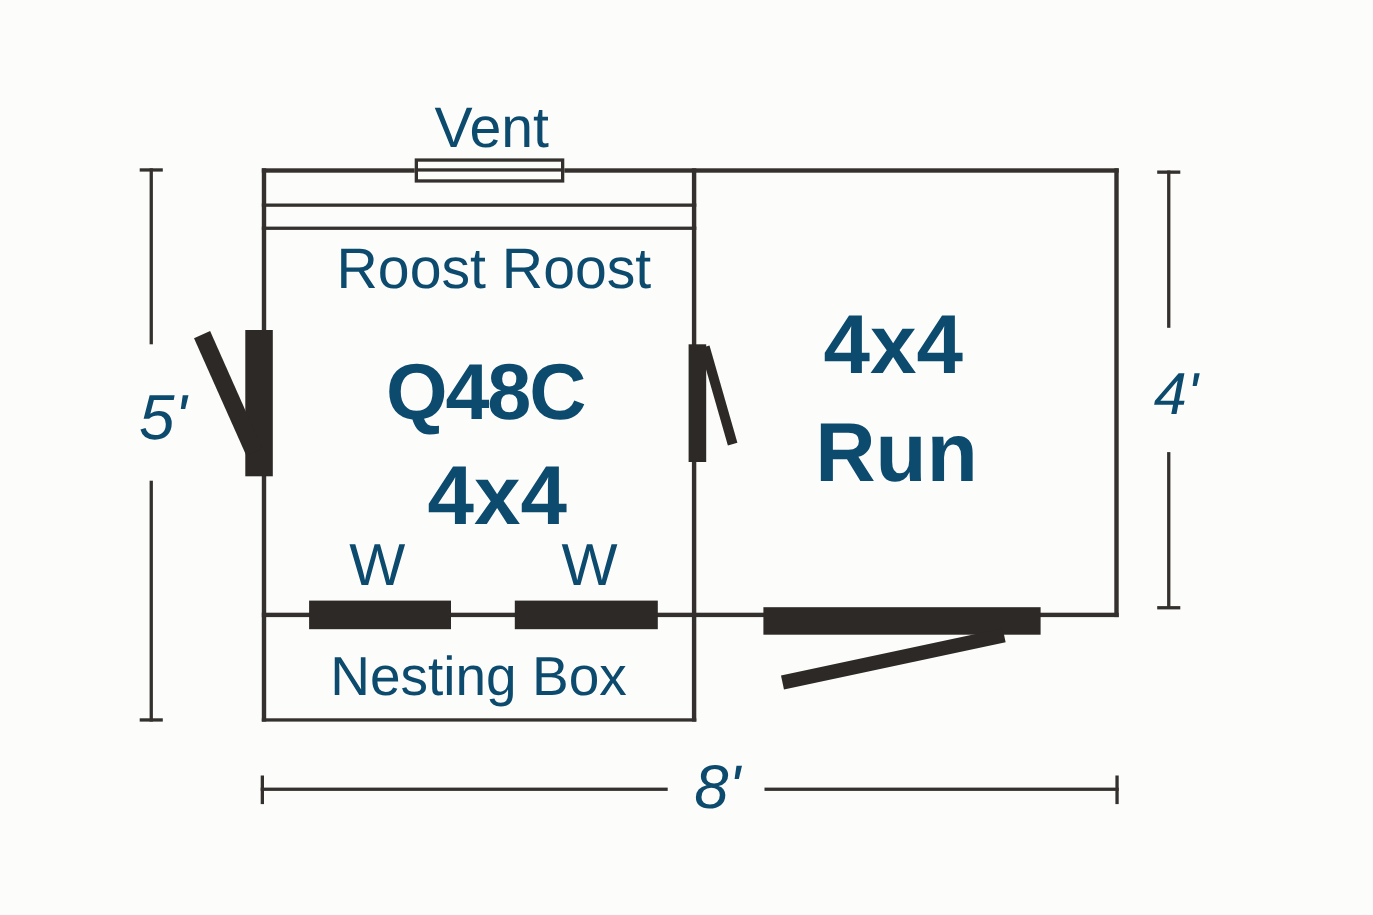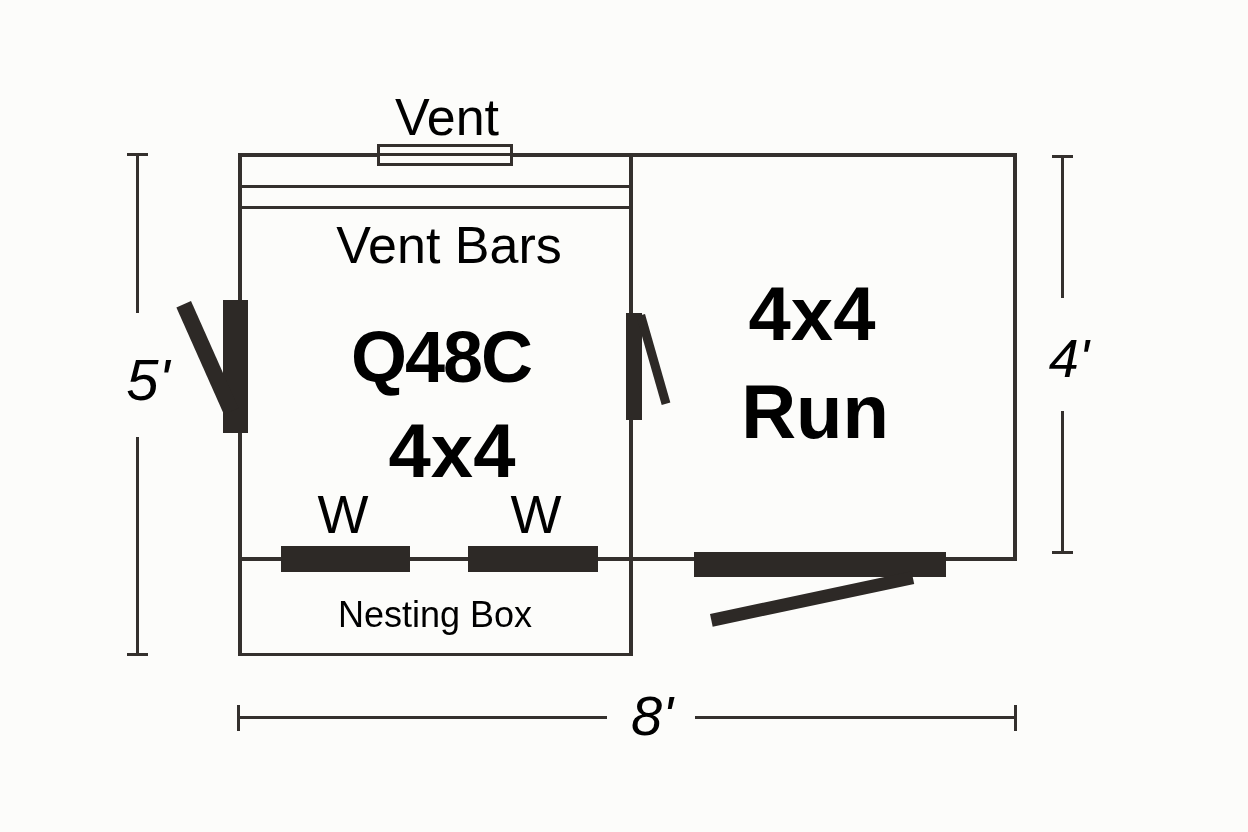--- a/index.html
+++ b/index.html
@@ -10,21 +10,21 @@
     background:#fcfcfa;
     overflow:hidden;
     font-family:"Liberation Sans", sans-serif;
   }
   .line{position:absolute;background:#34302d;}
   .solid{position:absolute;background:#2d2926;}
   .swing{position:absolute;background:#2d2926;transform-origin:0 0;}
   .lbl{
     position:absolute;
     transform:translate(-50%,-50%);
-    color:#000000;
+    color:#0c4a6e;
     white-space:nowrap;
     line-height:1;
   }
   .reg{font-weight:400;}
   .bold{font-weight:700;}
   .dim{font-style:italic;font-weight:400;}
   .ventbox{
     position:absolute;
     left:377px;top:144px;width:130px;height:16px;
     border:3px solid #34302d;
@@ -70,26 +70,26 @@
   <div class="line" style="left:1061px;top:155px;width:3px;height:143px;"></div>
   <div class="line" style="left:1061px;top:411px;width:3px;height:142px;"></div>
   <div class="line" style="left:1052px;top:551px;width:21px;height:3px;"></div>
 
   <div class="line" style="left:237px;top:705px;width:3px;height:26px;"></div>
   <div class="line" style="left:237px;top:716px;width:370px;height:3px;"></div>
   <div class="line" style="left:695px;top:716px;width:322px;height:3px;"></div>
   <div class="line" style="left:1014px;top:705px;width:3px;height:26px;"></div>
 
   <div class="lbl reg" style="left:447px;top:117px;font-size:52px;">Vent</div>
-  <div class="lbl reg" style="left:449px;top:245px;font-size:52px;">Vent Bars</div>
+  <div class="lbl reg" style="left:449px;top:245px;font-size:52px;">Roost Roost</div>
   <div class="lbl bold" style="left:441px;top:357px;font-size:72px;letter-spacing:-2px;">Q48C</div>
   <div class="lbl bold" style="left:452px;top:451px;font-size:76px;">4x4</div>
   <div class="lbl reg" style="left:343px;top:514px;font-size:54px;">W</div>
   <div class="lbl reg" style="left:536px;top:514px;font-size:54px;">W</div>
-  <div class="lbl reg" style="left:435px;top:615px;font-size:36px;">Nesting Box</div>
+  <div class="lbl reg" style="left:435px;top:615px;font-size:50px;">Nesting Box</div>
   <div class="lbl bold" style="left:812px;top:314px;font-size:76px;">4x4</div>
   <div class="lbl bold" style="left:815px;top:412px;font-size:76px;">Run</div>
 
   <div class="lbl dim" style="left:148px;top:380px;font-size:58px;">5'</div>
   <div class="lbl dim" style="left:1069px;top:358px;font-size:54px;">4'</div>
   <div class="lbl dim" style="left:652px;top:716px;font-size:56px;">8'</div>
 
 </div>
 
 </body></html>

